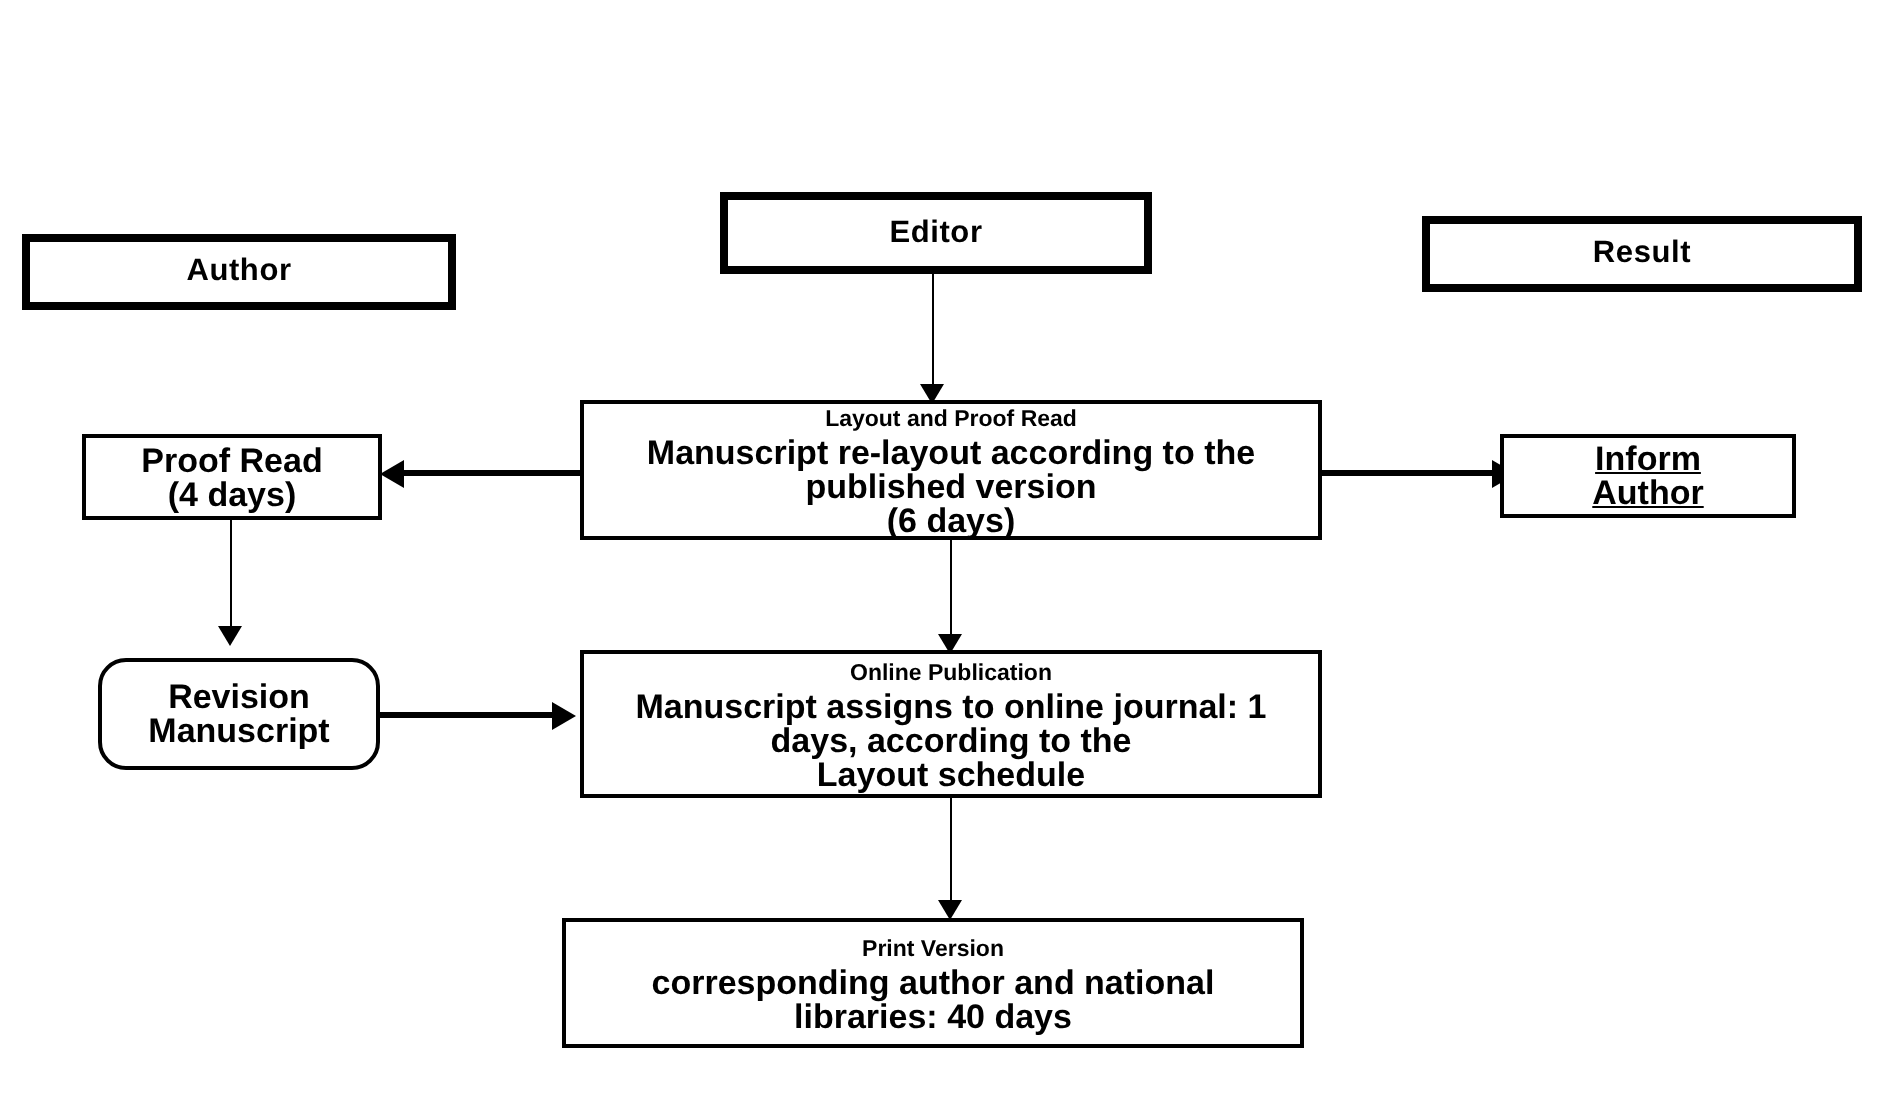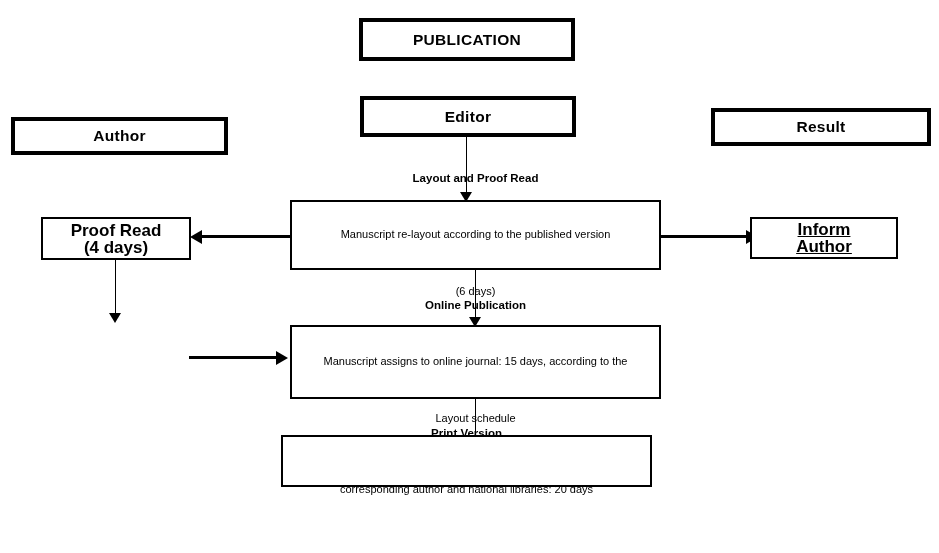--- a/index.html
+++ b/index.html
@@ -33,24 +33,23 @@
     border:2.5px solid #000;
     padding:4px 24px;
   }
   .box.proc.rounded { border-radius:14px; }
   .title {
     font-weight:bold;
     font-size:11.5px;
     line-height:16px;
   }
   .desc {
-    font-weight:normal;
-    font-size:11px;
+    font-weight:bold;
+    font-size:17px;
     line-height:17px;
-    margin-top:40px;
   }
   .label-bold {
     font-weight:bold;
     font-size:17px;
     line-height:17px;
   }
 
   
   .vline {
     position:absolute;
@@ -108,23 +107,20 @@
 
   <div class="vline" style="left:475px; top:270px; height:54px;"></div>
   <div class="arrow-down" style="left:469px; top:317px;"></div>
 
   <div class="hline" style="left:189px; top:356px; width:92px;"></div>
   <div class="arrow-right" style="left:276px; top:350.5px;"></div>
 
   <div class="vline" style="left:475px; top:399px; height:56px;"></div>
   <div class="arrow-down" style="left:469px; top:450px;"></div>
 
-  <div class="box header" style="left:359px; top:18px; width:216px; height:43px;">
-    <span>PUBLICATION</span>
-  </div>
 
   <div class="box header" style="left:360px; top:96px; width:216px; height:41px;">
     <span>Editor</span>
   </div>
 
   <div class="box header" style="left:11px; top:117px; width:217px; height:38px;">
     <span>Author</span>
   </div>
 
   <div class="box header" style="left:711px; top:108px; width:220px; height:38px;">
@@ -138,25 +134,29 @@
   </div>
 
   <div class="box proc" style="left:41px; top:217px; width:150px; height:43px;">
     <div class="label-bold">Proof Read (4 days)</div>
   </div>
 
   <div class="box proc" style="left:750px; top:217px; width:148px; height:42px;text-decoration:underline;">
     <div class="label-bold">Inform Author</div>
   </div>
 
+  <div class="box proc rounded" style="left:49px; top:329px; width:141px; height:56px;">
+    <div class="label-bold">Revision</div>
+    <div class="label-bold">Manuscript</div>
+  </div>
 
   <div class="box proc" style="left:290px; top:325px; width:371px; height:74px;">
     <div class="title">Online Publication</div>
-    <div class="desc">Manuscript assigns to online journal: 15 days, according to the</div>
+    <div class="desc">Manuscript assigns to online journal: 1 days, according to the</div>
     <div class="desc">Layout schedule</div>
   </div>
 
-  <div class="box proc" style="left:281px; top:435px; width:371px; height:52px;">
+  <div class="box proc" style="left:281px; top:459px; width:371px; height:65px;">
     <div class="title">Print Version</div>
-    <div class="desc">corresponding author and national libraries: 20 days</div>
+    <div class="desc">corresponding author and national libraries: 40 days</div>
   </div>
 
 </div>
 
 </body></html>

